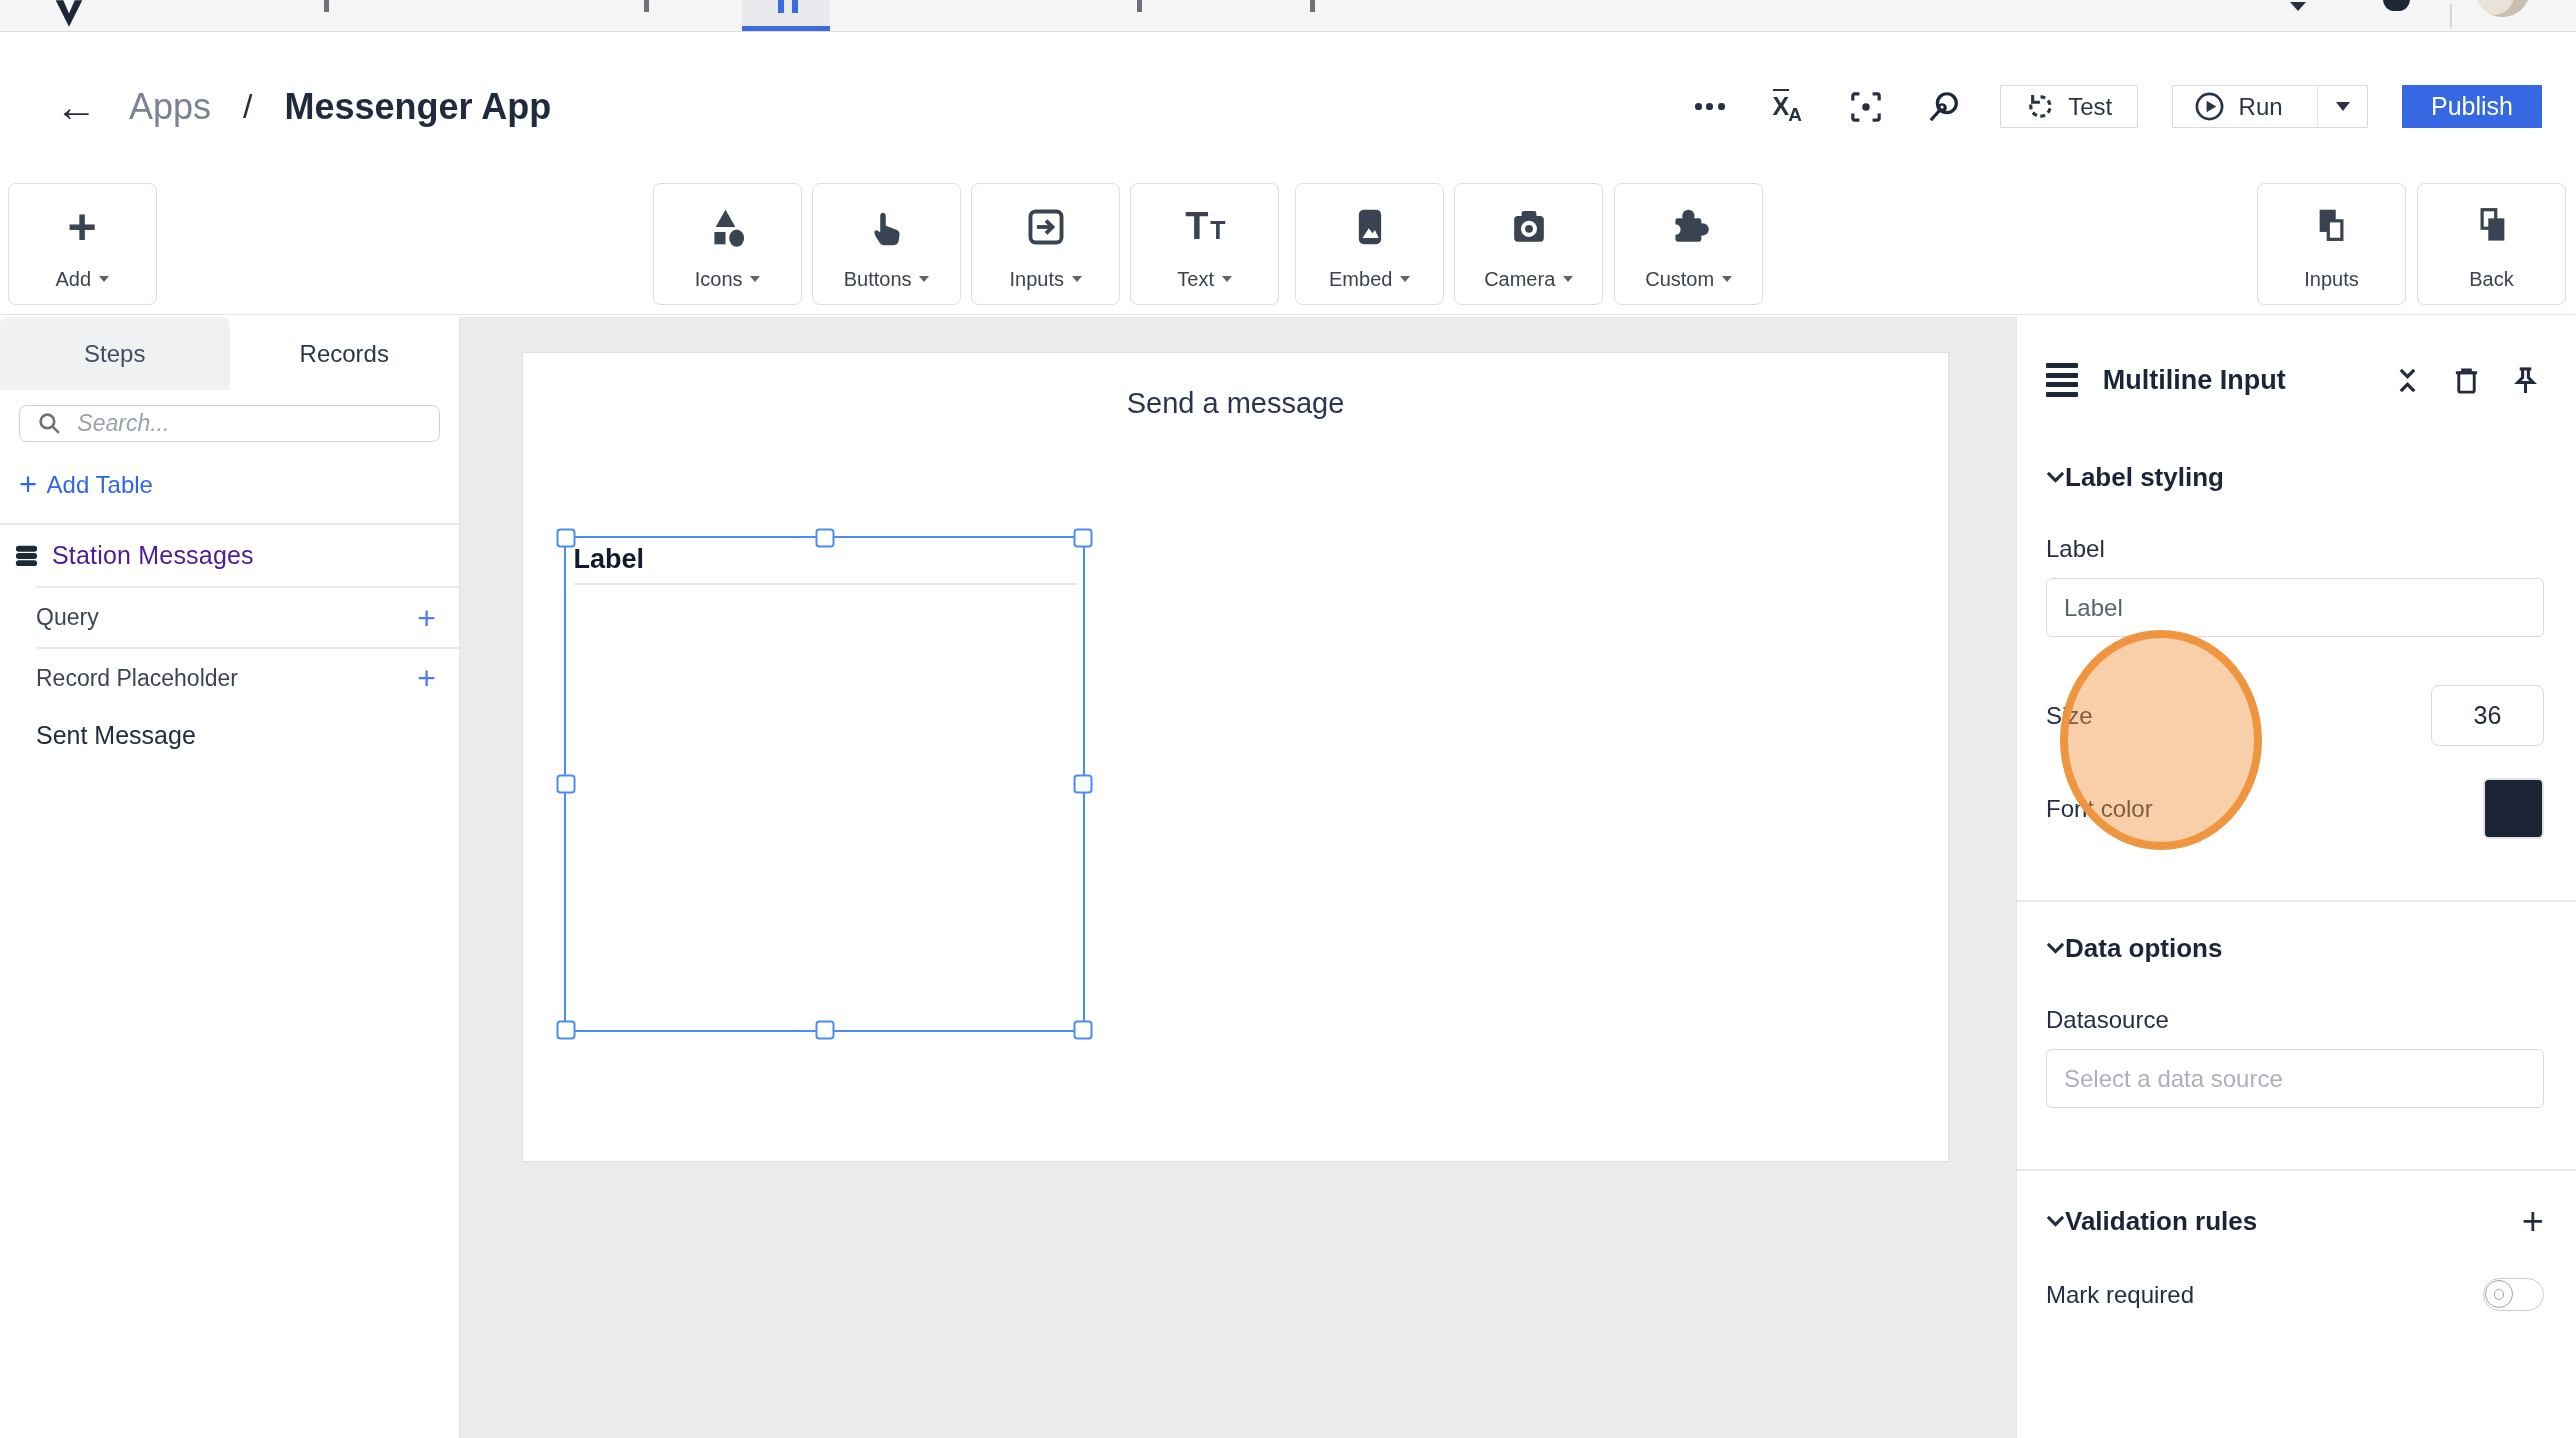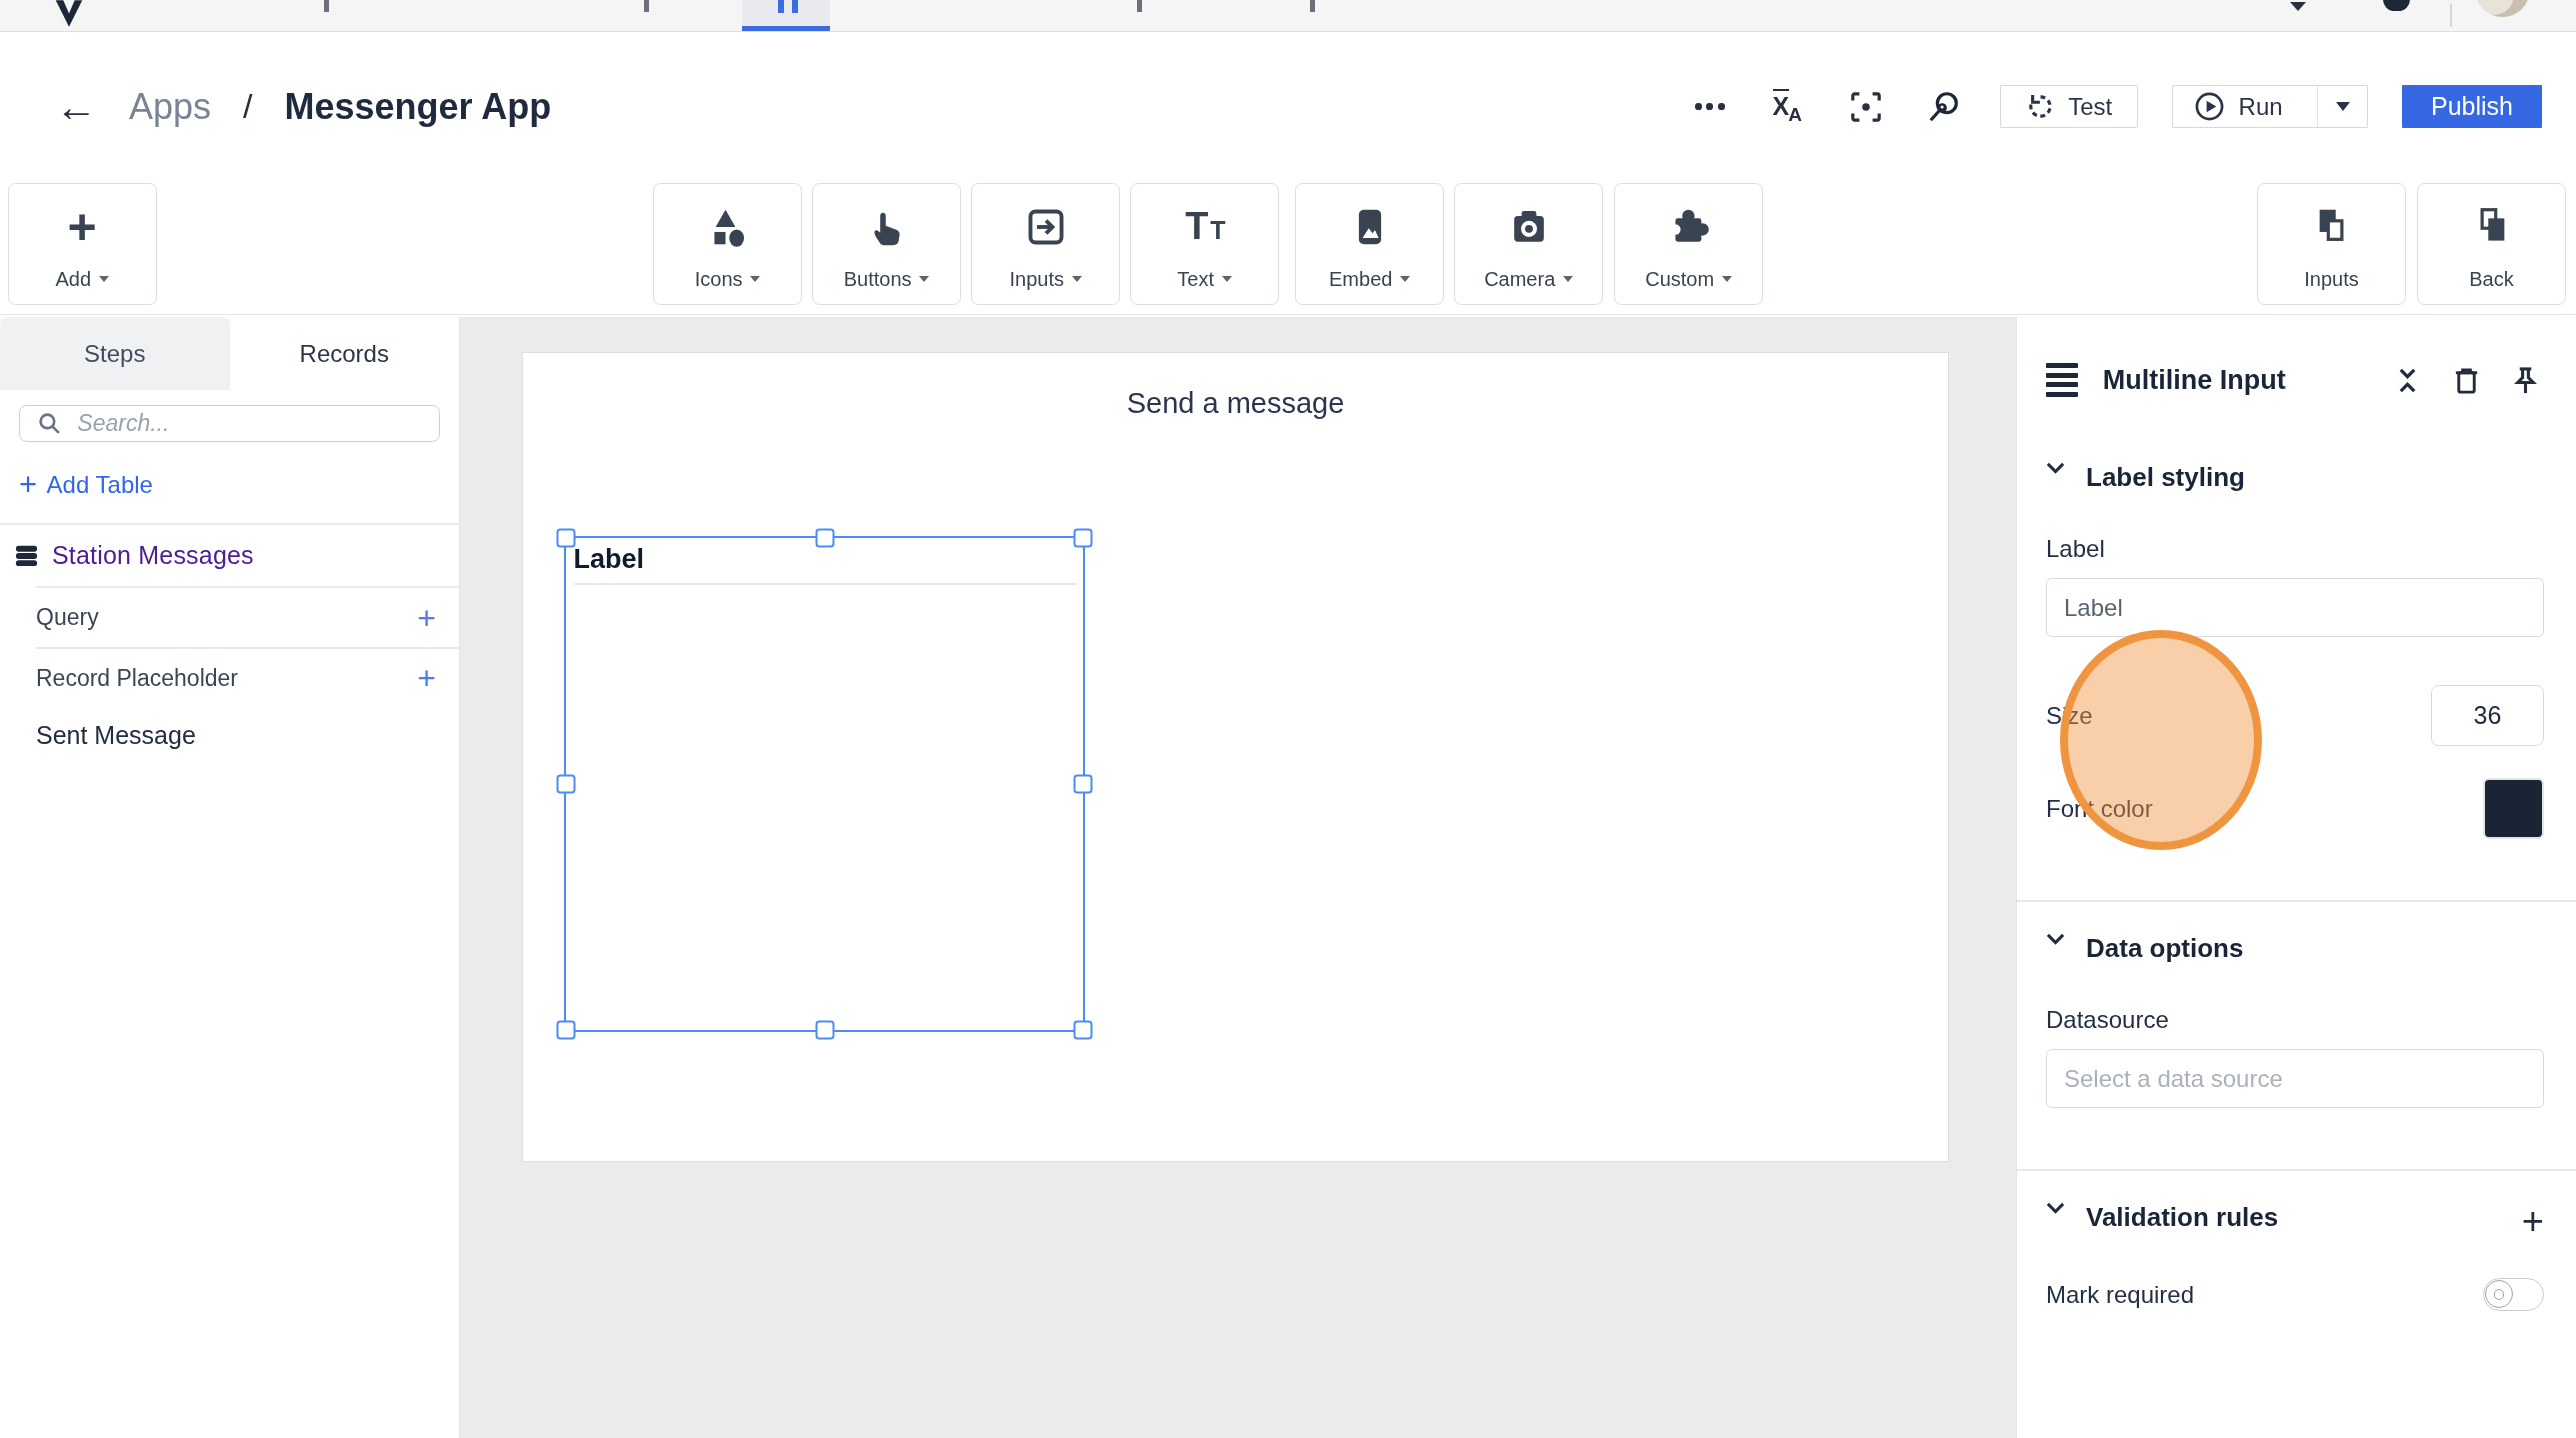--- a/index.html
+++ b/index.html
@@ -106,21 +106,21 @@
   .inspector { width:560px; background:#fff; border-left:1.9px solid #e2e4e7; position:relative; }
   .insp-tabs { display:flex; height:73px; }
   .insp-tab { flex:1; display:flex; align-items:center; justify-content:center; font-size:24px;
     color:#434d5f; background:#f0f1f3; }
   .insp-tab.active { background:#fff; color:#2b3547; }
   .widget-head { display:flex; align-items:center; margin:44px 32px 0 29px; gap:21px; }
   .hamburger { display:flex; flex-direction:column; gap:4.8px; width:32px; }
   .hamburger i { height:4.8px; background:#1d2738; border-radius:1px; }
   .widget-title { font-size:27px; font-weight:bold; color:#1b2539; flex:1; margin-left:3.8px; }
   .head-ico { color:#222c3e; display:flex; align-items:center; justify-content:center; width:38px; height:38px; }
-  .section-head { display:flex; align-items:flex-start; gap:21px; margin:63px 32px 0 29px; }
+  .section-head { display:flex; align-items:center; margin:63px 32px 0 29px; }
   .section-head .chev { display:flex; }
   .section-title { font-size:26px; font-weight:bold; color:#1b2539; flex:1; }
   .section-plus { font-size:38px; color:#222c3e; line-height:1; font-weight:normal; }
   .field-label { font-size:24px; color:#242f44; margin:42px 32px 0 29px; }
   .text-input { display:block; margin:15.3px 32px 0 29px; width:calc(100% - 61px); height:59px;
     border:1.9px solid #d6d9dd; border-radius:5.7px; font-size:24px; padding:0 17px; color:#5a6370;
     font-family:"Liberation Sans", sans-serif; outline:none; background:#fff; }
   .text-input::placeholder { color:#aab1bb; }
   .prop-row { display:flex; align-items:center; justify-content:space-between; margin:48px 32px 0 29px; }
   .prop-row .plabel { font-size:24px; color:#242f44; }

